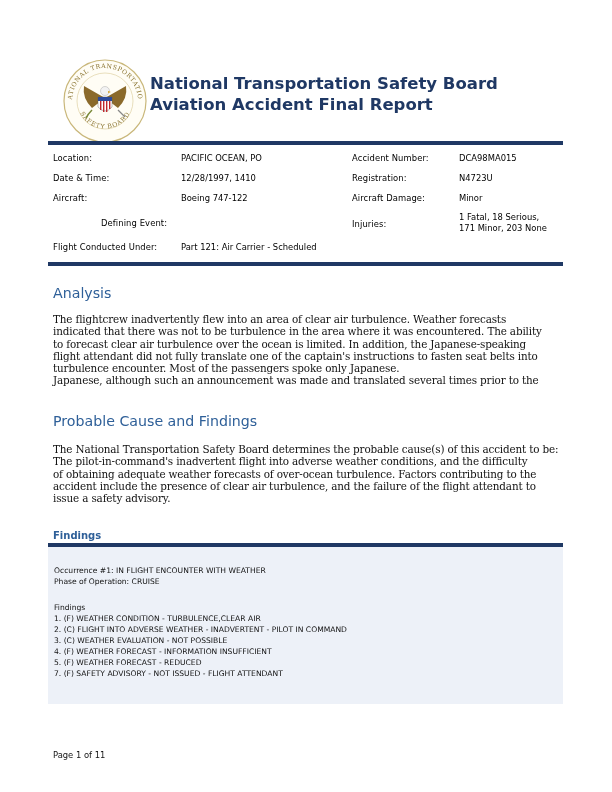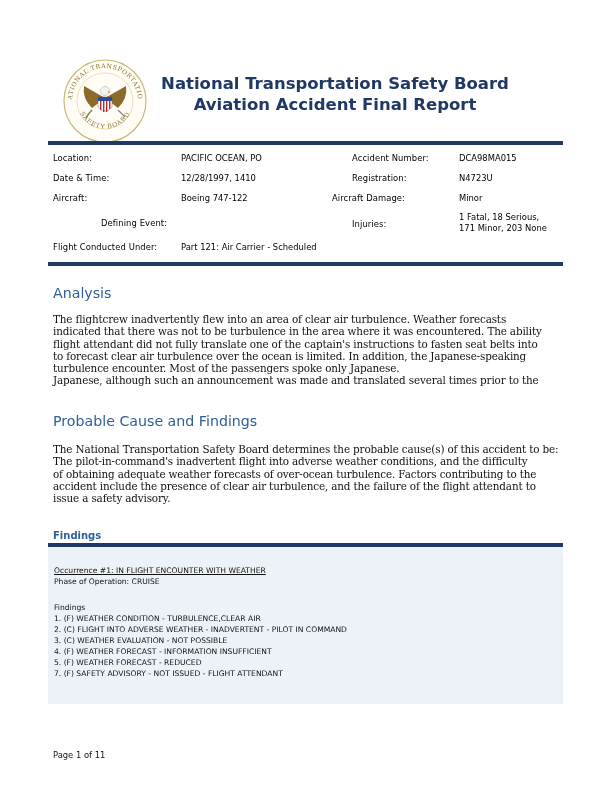--- a/index.html
+++ b/index.html
@@ -1,18 +1,18 @@
 <!DOCTYPE html>
 <html><head>
 <meta charset="utf-8">
 <style>
   html, body { margin: 0; padding: 0; background: #ffffff; }
   body { width: 612px; height: 792px; position: relative; overflow: hidden; font-family: "DejaVu Sans", sans-serif; color: #000; }
   .seal { position: absolute; left: 62px; top: 58px; width: 86px; height: 86px; }
-  .title { position: absolute; left: 150px; width: 370px; text-align: center; color: #1f3864; font-family: "DejaVu Sans", sans-serif; font-weight: bold; font-size: 16.5px; line-height: 21px; }
+  .title { position: absolute; left: 150px; width: 370px; text-align: left; color: #1f3864; font-family: "DejaVu Sans", sans-serif; font-weight: bold; font-size: 16.5px; line-height: 21px; }
   .title.t1 { top: 73px; }
   .title.t2 { top: 94px; }
   .bar { position: absolute; left: 48px; width: 515px; height: 4px; background: #1f3864; }
   .info { position: absolute; font-size: 8.4px; line-height: 11px; white-space: nowrap; }
   .info.lbl { font-weight: normal; color: #000; }
   .lbl { font-family: "DejaVu Sans", sans-serif; letter-spacing: 0.1px; }
   .val { font-family: "DejaVu Sans", sans-serif; letter-spacing: 0px; text-align: right; }
   .h2 { position: absolute; left: 53px; color: #2e5f98; font-size: 14.2px; font-family: "DejaVu Sans", sans-serif; }
   .para { position: absolute; left: 53px; width: 520px; font-family: "DejaVu Serif", serif; font-size: 10.4px; line-height: 12.3px; color: #111; letter-spacing: -0.15px; }
   .findings-title { position: absolute; left: 53px; top: 530px; color: #2e5f98; font-weight: bold; font-size: 10px; font-family: "DejaVu Sans", sans-serif; }
@@ -75,53 +75,53 @@
 
 <div class="info lbl" style="left:53px; top:242px;">Flight Conducted Under:</div>
 <div class="info val" style="left:181px; top:242px;">Part 121: Air Carrier - Scheduled</div>
 
 <div class="info lbl" style="left:352px; top:153px;">Accident Number:</div>
 <div class="info val" style="left:459px; top:153px;">DCA98MA015</div>
 
 <div class="info lbl" style="left:352px; top:173px;">Registration:</div>
 <div class="info val" style="left:459px; top:173px;">N4723U</div>
 
-<div class="info lbl" style="left:332px; top:193px;">Aircraft Damage:</div>
+<div class="info lbl" style="left:352px; top:193px;">Aircraft Damage:</div>
 <div class="info val" style="left:459px; top:193px;">Minor</div>
 
 <div class="info lbl" style="left:352px; top:219px;">Injuries:</div>
 <div class="info val" style="left:459px; top:212px;">1 Fatal, 18 Serious,</div>
 <div class="info val" style="left:459px; top:223px;">171 Minor, 203 None</div>
 
 <div class="bar" style="top:262px;"></div>
 
 <div class="h2" style="top:285px;">Analysis</div>
 <div class="para" style="top:313px;">
   <div>The flightcrew inadvertently flew into an area of clear air turbulence.  Weather forecasts</div>
   <div>indicated that there was not to be turbulence in the area where it was encountered.  The ability</div>
+  <div>to forecast clear air turbulence over the ocean is limited.  In addition, the Japanese-speaking</div>
   <div>flight attendant did not fully translate one of the captain's instructions to fasten seat belts into</div>
-  <div>to forecast clear air turbulence over the ocean is limited.  In addition, the Japanese-speaking</div>
   <div>turbulence encounter.  Most of the passengers spoke only Japanese.</div>
   <div>Japanese, although such an announcement was made and translated several times prior to the</div>
 </div>
 
 <div class="h2" style="top:413px;">Probable Cause and Findings</div>
 <div class="para" style="top:443px;">
   <div>The National Transportation Safety Board determines the probable cause(s) of this accident to be:</div>
   <div>The pilot-in-command's inadvertent flight into adverse weather conditions, and the difficulty</div>
   <div>of obtaining adequate weather forecasts of over-ocean turbulence.  Factors contributing to the</div>
   <div>accident include the presence of clear air turbulence, and the failure of the flight attendant to</div>
   <div>issue a safety advisory.</div>
 </div>
 
 <div class="findings-title">Findings</div>
 <div class="bar" style="top:543px;"></div>
 <div class="findings-box"></div>
 
-<div class="fline" style="top:565px;text-decoration:underline;">Occurrence #1: IN FLIGHT ENCOUNTER WITH WEATHER</div>
+<div class="fline" style="top:565px;">Occurrence #1: IN FLIGHT ENCOUNTER WITH WEATHER</div>
 <div class="fline" style="top:576px;">Phase of Operation: CRUISE</div>
 
 <div class="fline" style="top:602px;">Findings</div>
 <div class="fline" style="top:613px;">1. (F) WEATHER CONDITION - TURBULENCE,CLEAR AIR</div>
 <div class="fline" style="top:624px;">2. (C) FLIGHT INTO ADVERSE WEATHER - INADVERTENT - PILOT IN COMMAND</div>
 <div class="fline" style="top:635px;">3. (C) WEATHER EVALUATION - NOT POSSIBLE</div>
 <div class="fline" style="top:646px;">4. (F) WEATHER FORECAST - INFORMATION INSUFFICIENT</div>
 <div class="fline" style="top:657px;">5. (F) WEATHER FORECAST - REDUCED</div>
 <div class="fline" style="top:668px;">7. (F) SAFETY ADVISORY - NOT ISSUED - FLIGHT ATTENDANT</div>
 

